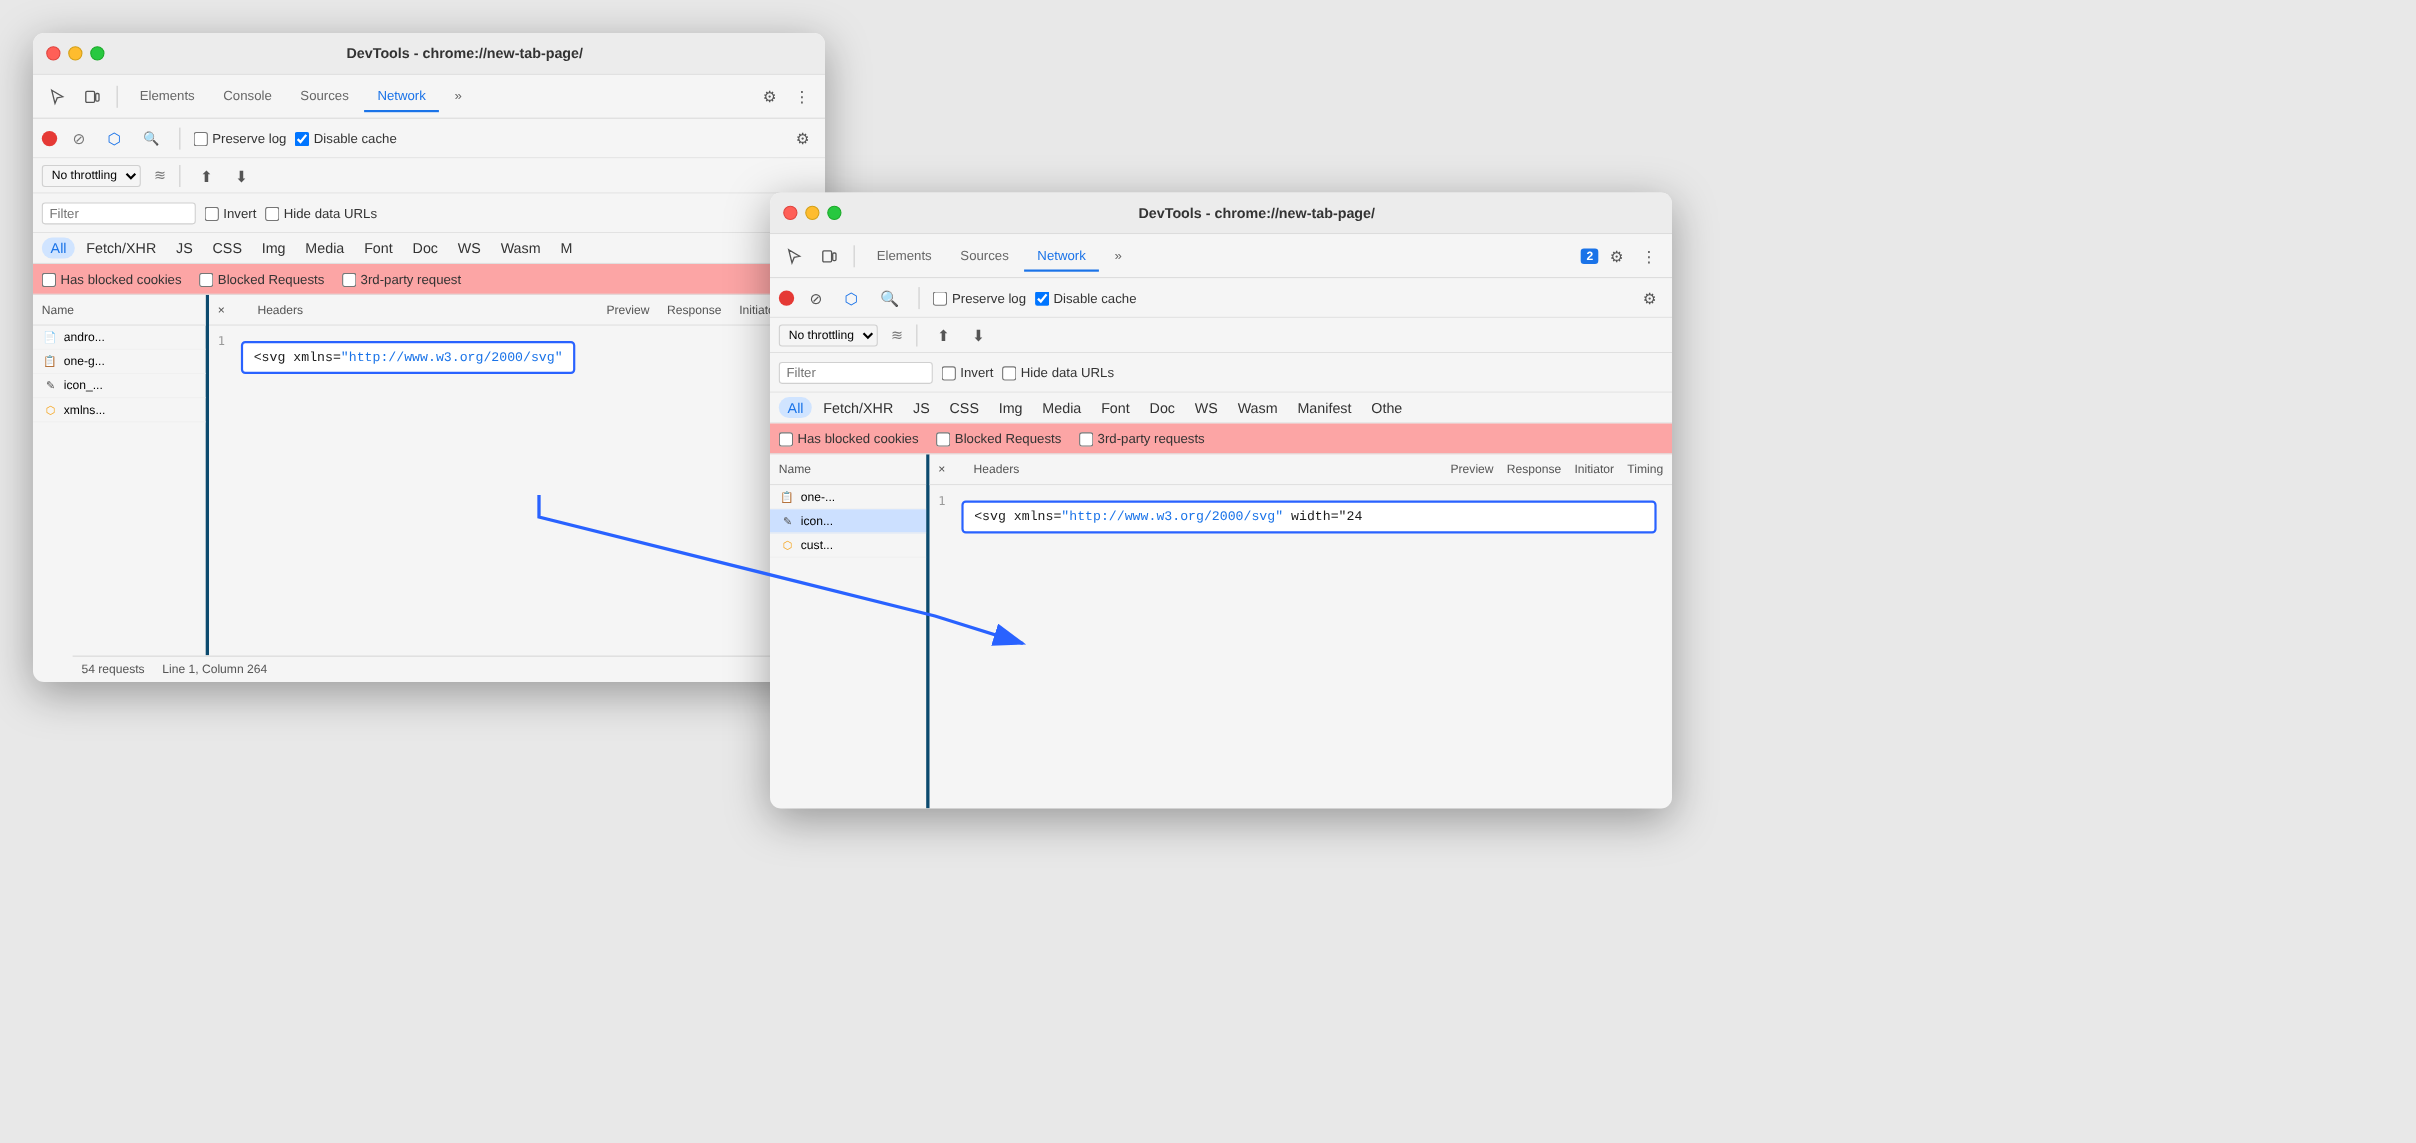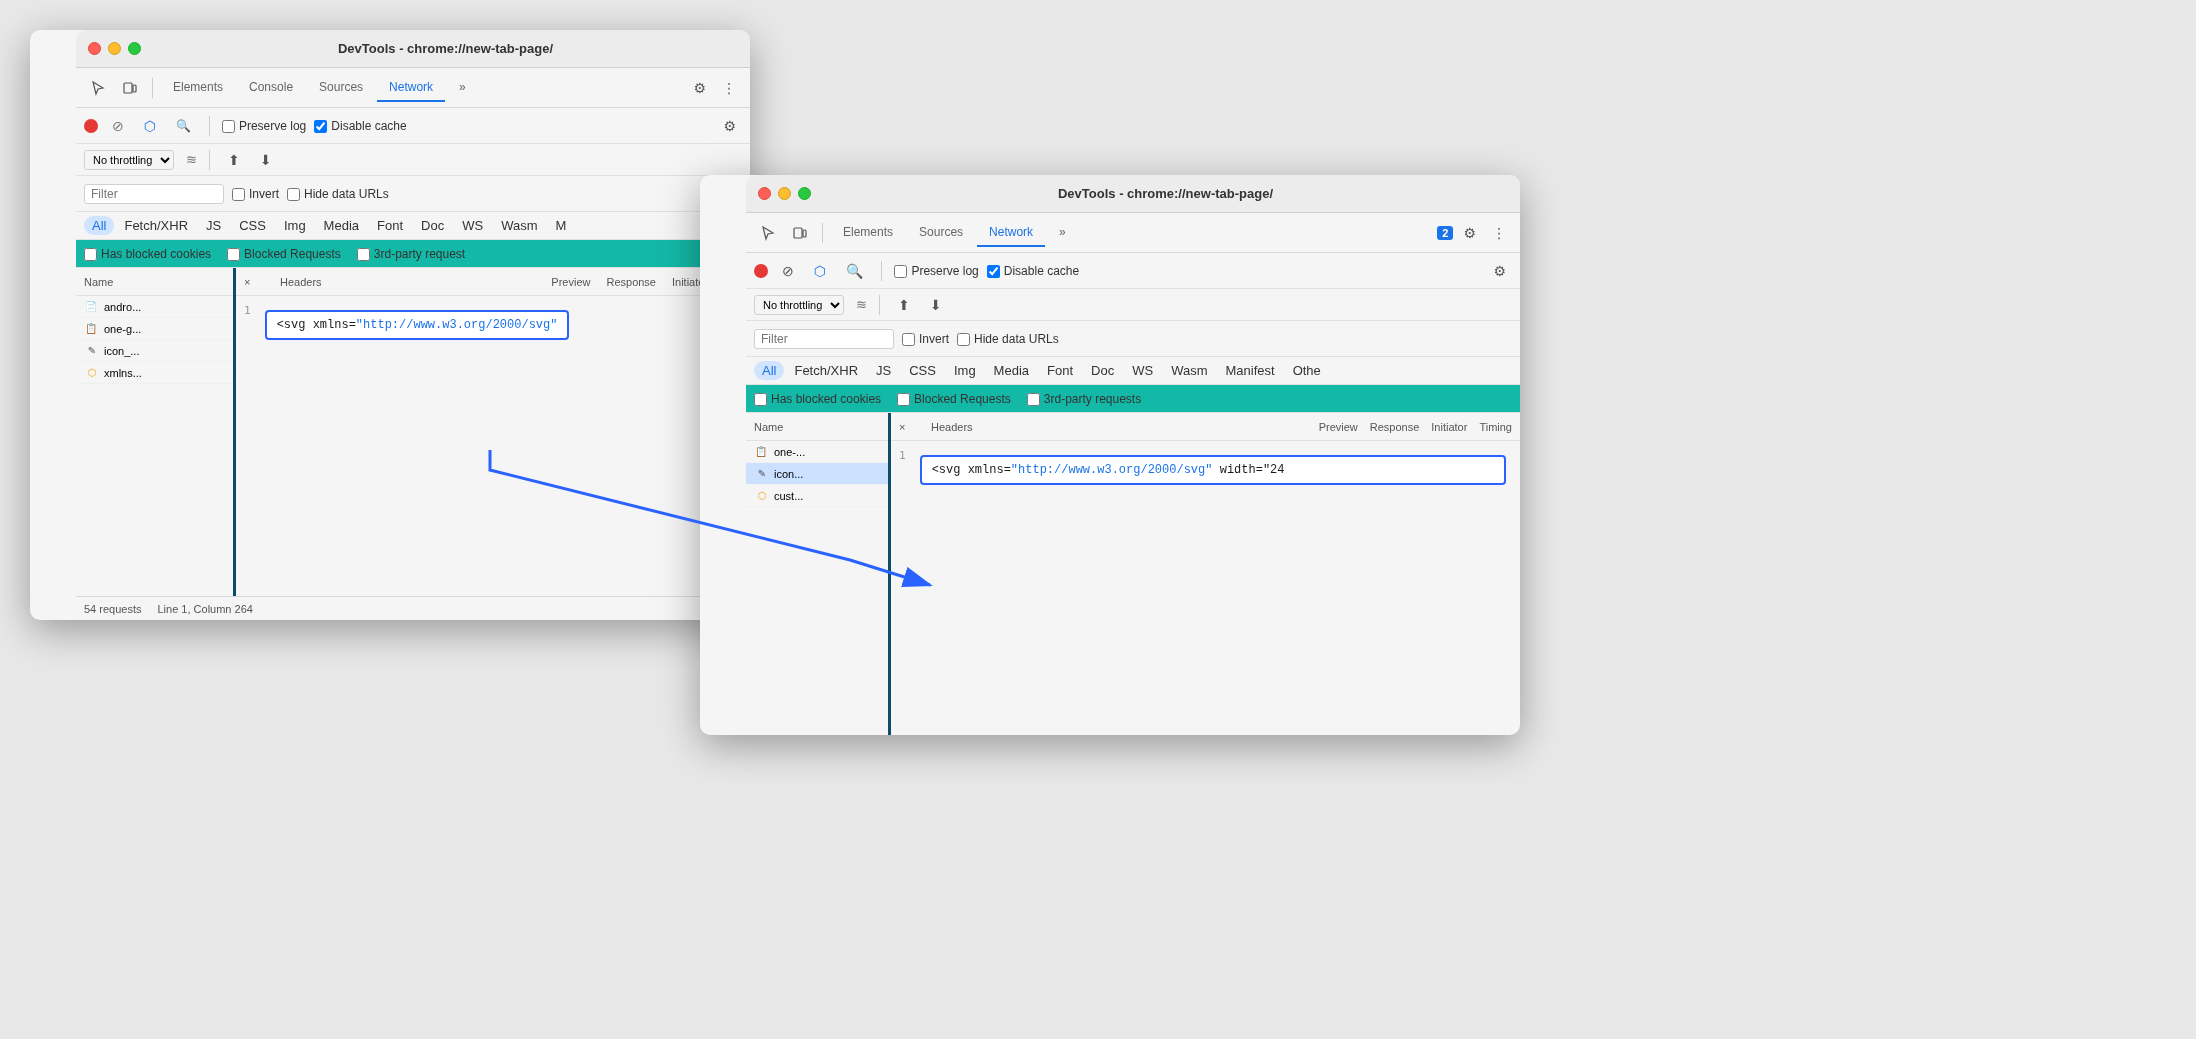--- a/index.html
+++ b/index.html
@@ -12,21 +12,20 @@
       position: relative;
       overflow: hidden;
     }
 
     .devtools-window {
       position: absolute;
       background: #f5f5f5;
       border-radius: 10px;
       box-shadow: 0 10px 40px rgba(0,0,0,0.35);
       overflow: hidden;
-      padding-left: 46px;
     }
 
     .window-1 {
       left: 30px;
       top: 30px;
       width: 720px;
       height: 590px;
     }
 
     .window-2 {
@@ -177,21 +176,21 @@
       white-space: nowrap;
     }
 
     .type-btn.active {
       background: #d0e4ff;
       color: #1a73e8;
     }
 
     
     .checkbox-row {
-      background: #14b8a6;
+      background: #fca5a5;
       height: 28px;
       display: flex;
       align-items: center;
       padding: 0 8px;
       border-bottom: 1px solid #e0e0e0;
       gap: 16px;
     }
 
     .table-header {
       background: #f5f5f5;
@@ -250,20 +249,21 @@
     .status-bar {
       background: #f5f5f5;
       height: 24px;
       display: flex;
       align-items: center;
       padding: 0 8px;
       border-top: 1px solid #d8d8d8;
       font-size: 11px;
       color: #555;
       gap: 16px;
+      margin-left: 36px;
     }
 
     .content-area {
       display: flex;
       flex-direction: column;
       height: calc(100% - 38px);
     }
 
     .main-content {
       display: flex;

